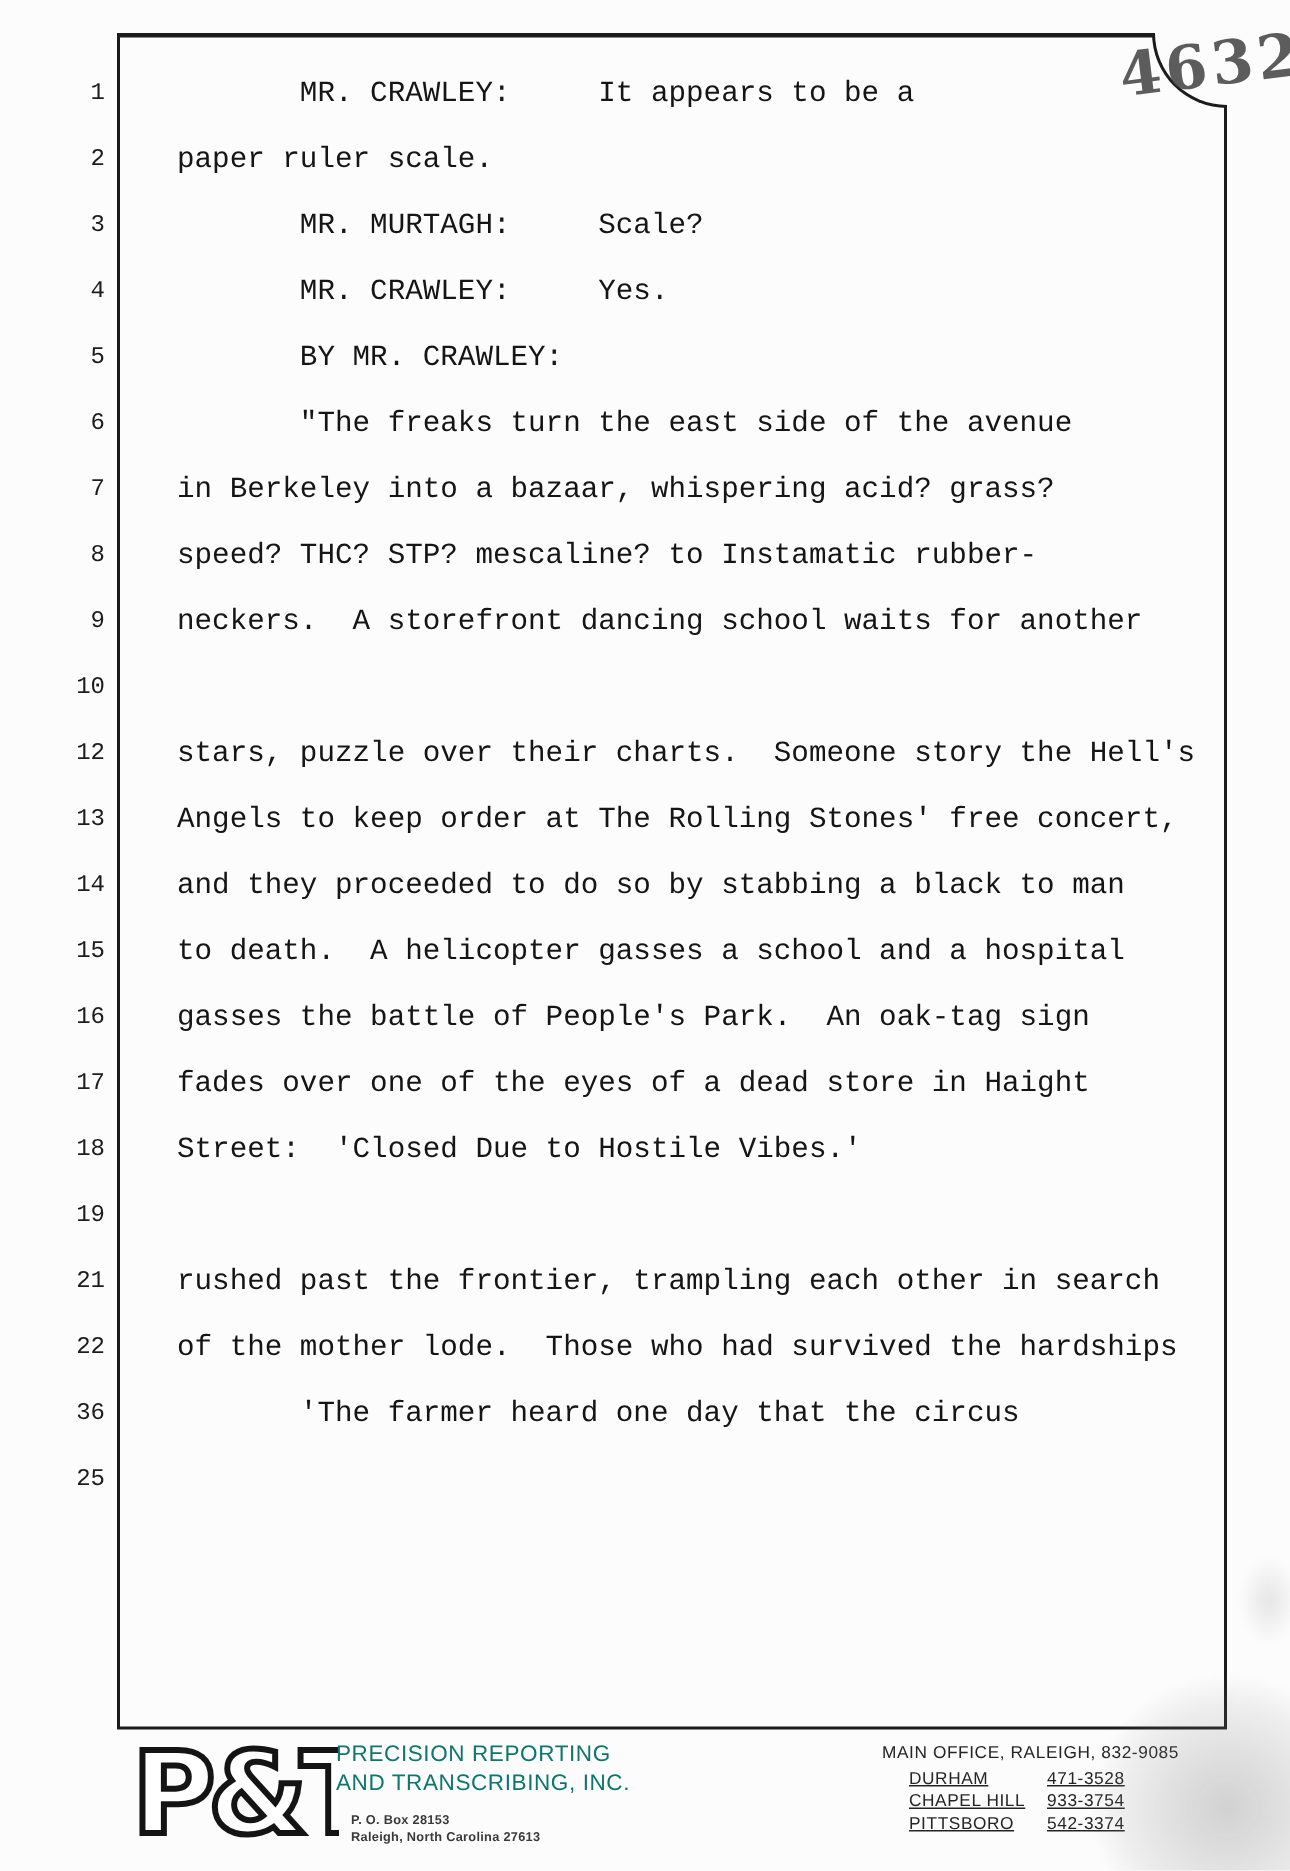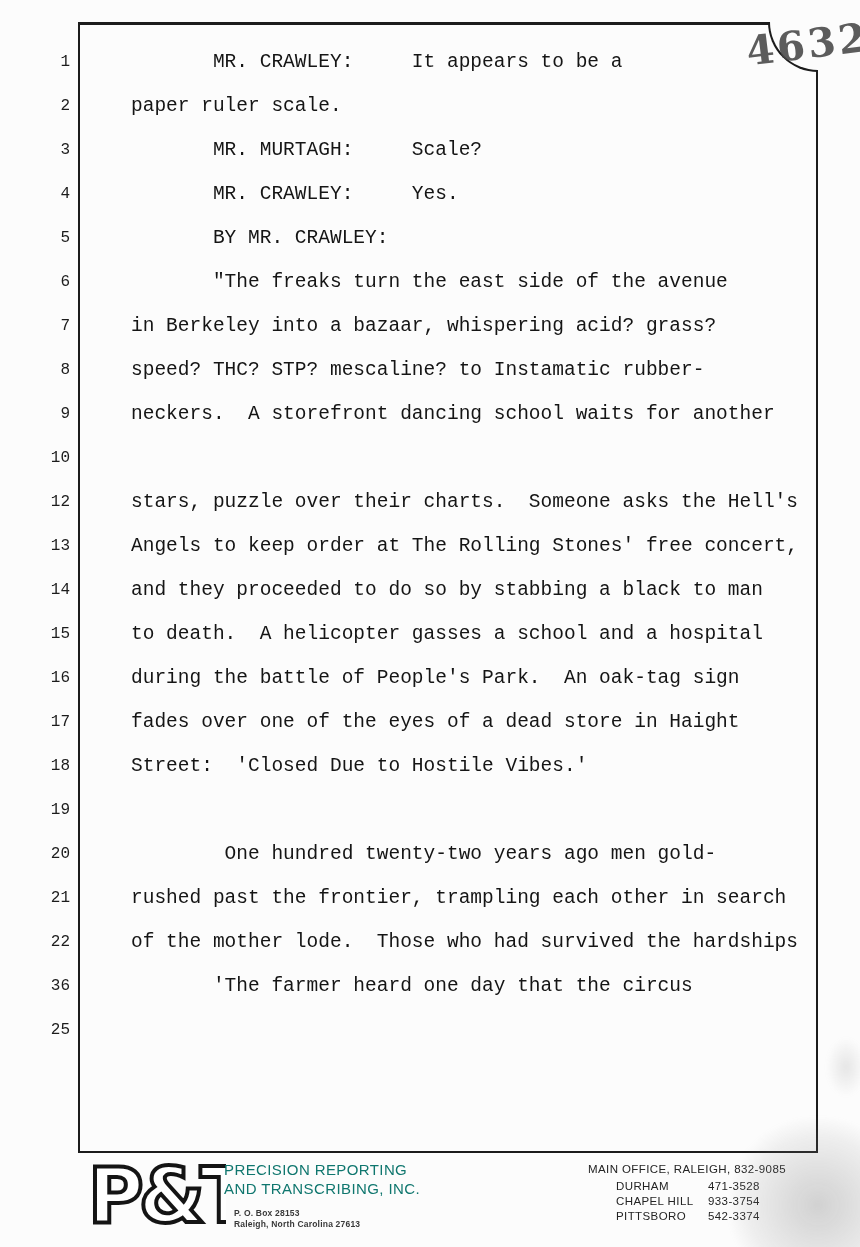--- a/index.html
+++ b/index.html
@@ -59,21 +59,21 @@
     position:absolute; left:0; top:40px; width:860px;
     z-index:2;
   }
   .line-row { position:relative; height:44px; white-space:pre; }
   .line-no {
     position:absolute; left:38px; top:0; width:32px;
     text-align:right;
     font-size:16px; line-height:44px; color:#1c1c1c;
   }
   .line-text {
-    position:absolute; left:131px; top:0;
+    position:absolute; left:118px; top:0;
     font-size:19.5px; line-height:44px;
     color:#151515;
   }
 
   
   .footer-logo { position:absolute; left:86px; top:1156px; }
   .company {
     position:absolute; left:224px; top:1160px;
     font-family:"Liberation Sans", sans-serif;
     font-size:15px; line-height:19px;
@@ -83,21 +83,21 @@
     position:absolute; left:234px; top:1208px;
     font-family:"Liberation Sans", sans-serif;
     font-size:8.5px; line-height:11px;
     color:#3a3a3a; font-weight:bold; letter-spacing:.2px;
   }
   .contacts {
     position:absolute; left:588px; top:1163px;
     font-family:"Liberation Sans", sans-serif;
     font-size:11.5px; color:#242424; letter-spacing:.4px;
   }
-  .branch-table { margin-top:4px; margin-left:28px; }
+  .branch-table { margin-top:4px; margin-left:18px;text-decoration:underline; }
   .branch-row { display:flex; line-height:15px; }
   .branch-city { width:92px; }
 </style>
 </head>
 <body>
 
 <div class="page">
   <div class="notch"></div>
 </div>
 
@@ -149,61 +149,57 @@
     <span class="line-text">neckers.  A storefront dancing school waits for another</span>
   </div>
 
   <div class="line-row">
     <span class="line-no">10</span>
   </div>
 
 
   <div class="line-row">
     <span class="line-no">12</span>
-    <span class="line-text">stars, puzzle over their charts.  Someone asks the Hell's</span>
+    <span class="line-text">stars, puzzle over their charts.  Someone story the Hell's</span>
   </div>
 
   <div class="line-row">
     <span class="line-no">13</span>
     <span class="line-text">Angels to keep order at The Rolling Stones' free concert,</span>
   </div>
 
   <div class="line-row">
     <span class="line-no">14</span>
     <span class="line-text">and they proceeded to do so by stabbing a black to man</span>
   </div>
 
   <div class="line-row">
     <span class="line-no">15</span>
     <span class="line-text">to death.  A helicopter gasses a school and a hospital</span>
   </div>
 
   <div class="line-row">
     <span class="line-no">16</span>
-    <span class="line-text">during the battle of People's Park.  An oak-tag sign</span>
+    <span class="line-text">gasses the battle of People's Park.  An oak-tag sign</span>
   </div>
 
   <div class="line-row">
     <span class="line-no">17</span>
     <span class="line-text">fades over one of the eyes of a dead store in Haight</span>
   </div>
 
   <div class="line-row">
     <span class="line-no">18</span>
     <span class="line-text">Street:  'Closed Due to Hostile Vibes.'</span>
   </div>
 
   <div class="line-row">
     <span class="line-no">19</span>
   </div>
 
-  <div class="line-row">
-    <span class="line-no">20</span>
-    <span class="line-text">        One hundred twenty-two years ago men gold-</span>
-  </div>
 
   <div class="line-row">
     <span class="line-no">21</span>
     <span class="line-text">rushed past the frontier, trampling each other in search</span>
   </div>
 
   <div class="line-row">
     <span class="line-no">22</span>
     <span class="line-text">of the mother lode.  Those who had survived the hardships</span>
   </div>

